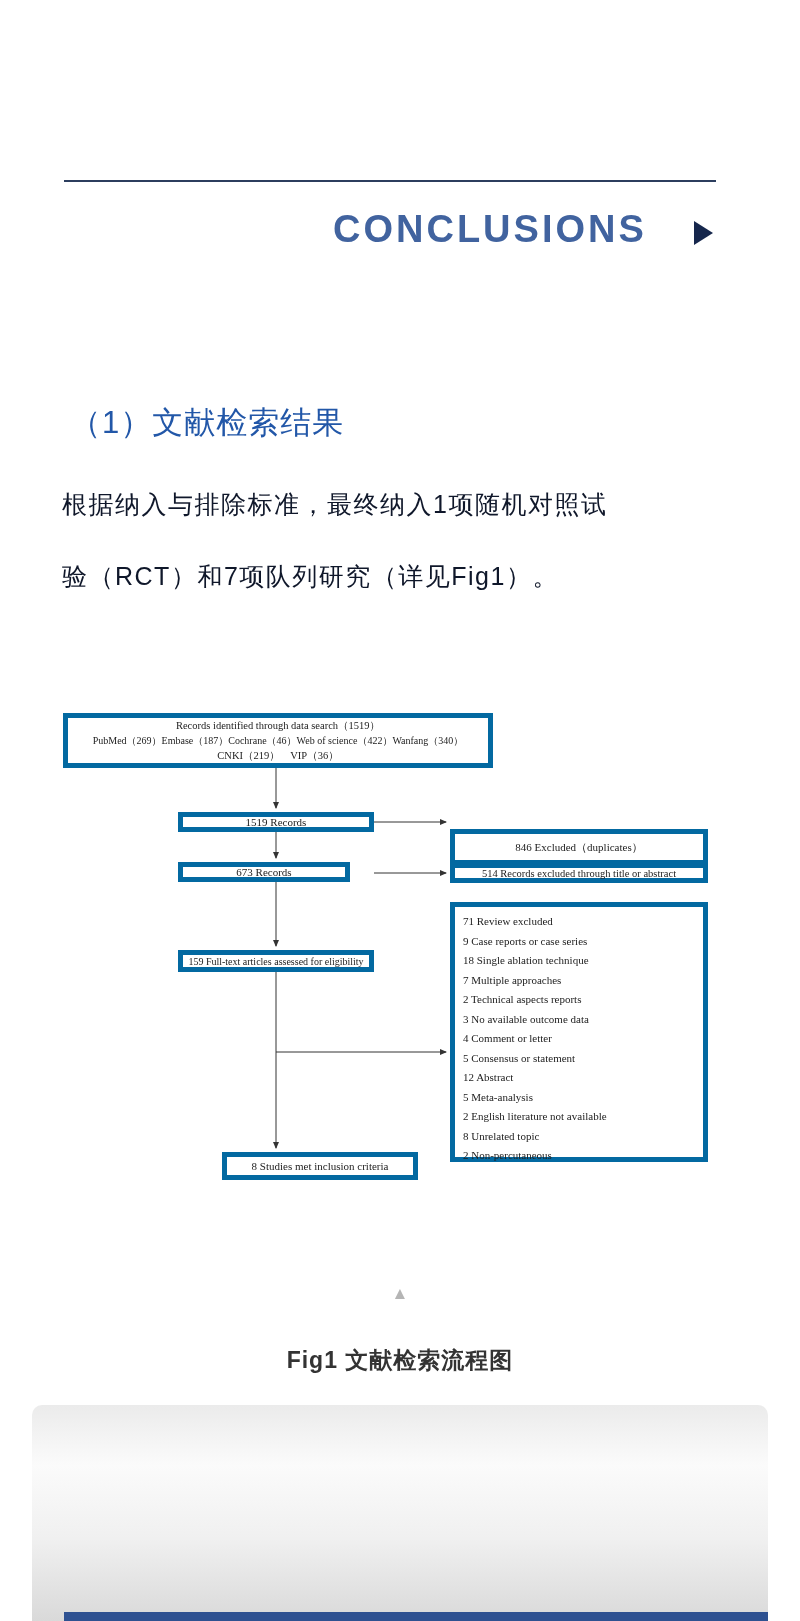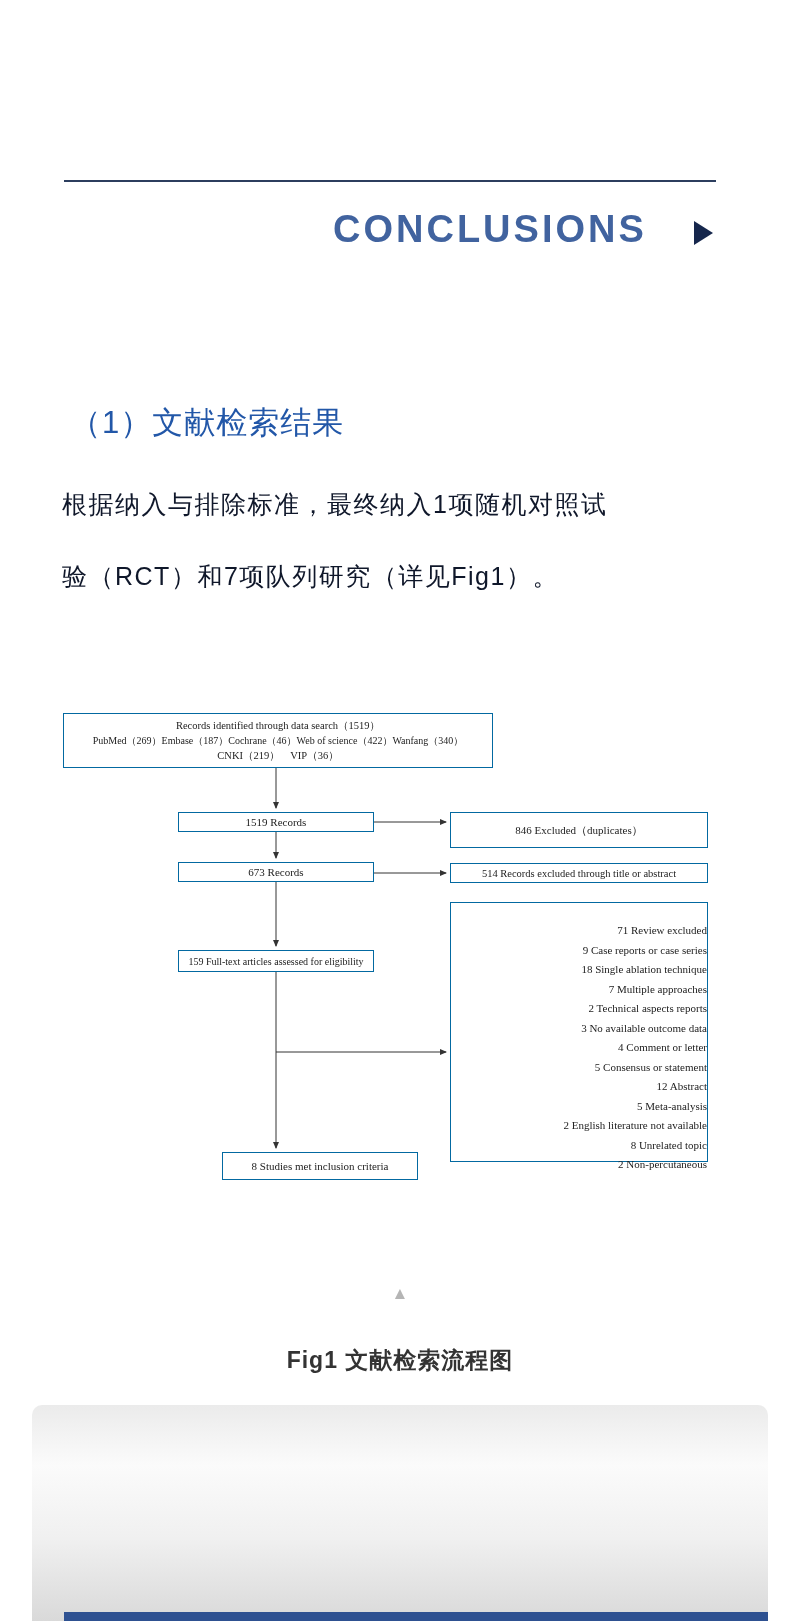--- a/index.html
+++ b/index.html
@@ -27,32 +27,32 @@
   
   .section-heading { position:absolute; left:70px; top:402px; font-size:31px; font-weight:normal;
                      color:#2257a8; letter-spacing:1px; }
   .body-text { position:absolute; left:62px; top:468px; width:690px; font-size:25px; color:#0f172a;
                line-height:72px; letter-spacing:1.5px; }
 
   
   .flowchart { position:absolute; left:63px; top:713px; width:648px; height:462px;
                font-family:"Liberation Serif","DejaVu Serif",serif; color:#222222; }
   .flow-arrows { position:absolute; left:0; top:0; width:648px; height:462px; }
-  .fbox { position:absolute; border:1px solid #0369a1; background:#ffffff;
+  .fbox { position:absolute; border:5px solid #0369a1; background:#ffffff;
           display:flex; align-items:center; justify-content:center;
           font-size:11px; text-align:center; white-space:nowrap; }
   .fb-top  { left:0px;   top:0px;   width:430px; height:55px; flex-direction:column; font-size:10.5px; line-height:15px; }
   .fb-top .l2 { font-size:10px; }
   .fb-1519 { left:115px; top:99px;  width:196px; height:20px; }
-  .fb-846  { left:387px; top:99px;  width:258px; height:36px; }
-  .fb-673  { left:115px; top:149px; width:196px; height:20px; }
+  .fb-846  { left:387px; top:116px;  width:258px; height:36px; }
+  .fb-673  { left:115px; top:149px; width:172px; height:20px; }
   .fb-514  { left:387px; top:150px; width:258px; height:20px; font-size:10.5px; }
   .fb-159  { left:115px; top:237px; width:196px; height:22px; font-size:10px; }
   .fb-excl { left:387px; top:189px; width:258px; height:260px; display:block;
-             text-align:right; padding:18px 0 0 8px; white-space:nowrap; }
+             text-align:left; padding:5px 0 0 8px; white-space:nowrap; }
   .fb-excl div { line-height:19.5px; font-size:11px; }
   .fb-8    { left:115px; top:439px; width:196px; height:28px;margin-left:44px; }
 
   
   .collapse-tri { position:absolute; left:0; top:1284px; width:800px; text-align:center;
                   color:#b5b5b5; font-size:17px; }
   .fig-caption { position:absolute; left:0; top:1345px; width:800px; text-align:center;
                  font-size:23px; font-weight:bold; color:#333333; letter-spacing:1px; }
 
   

